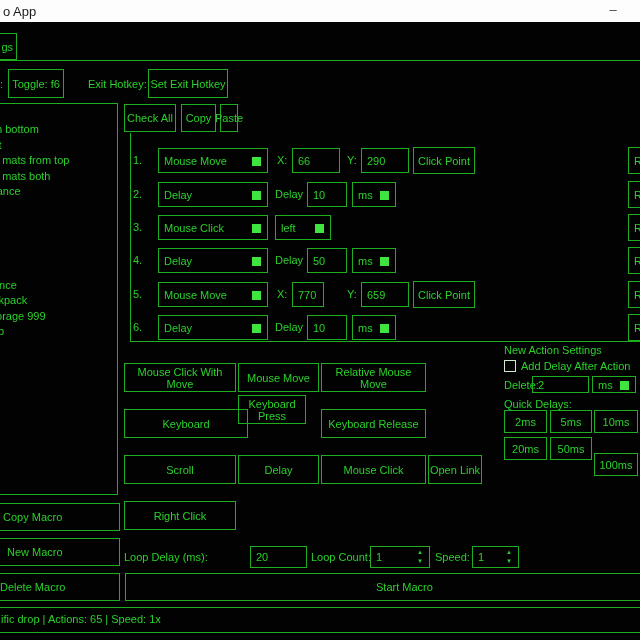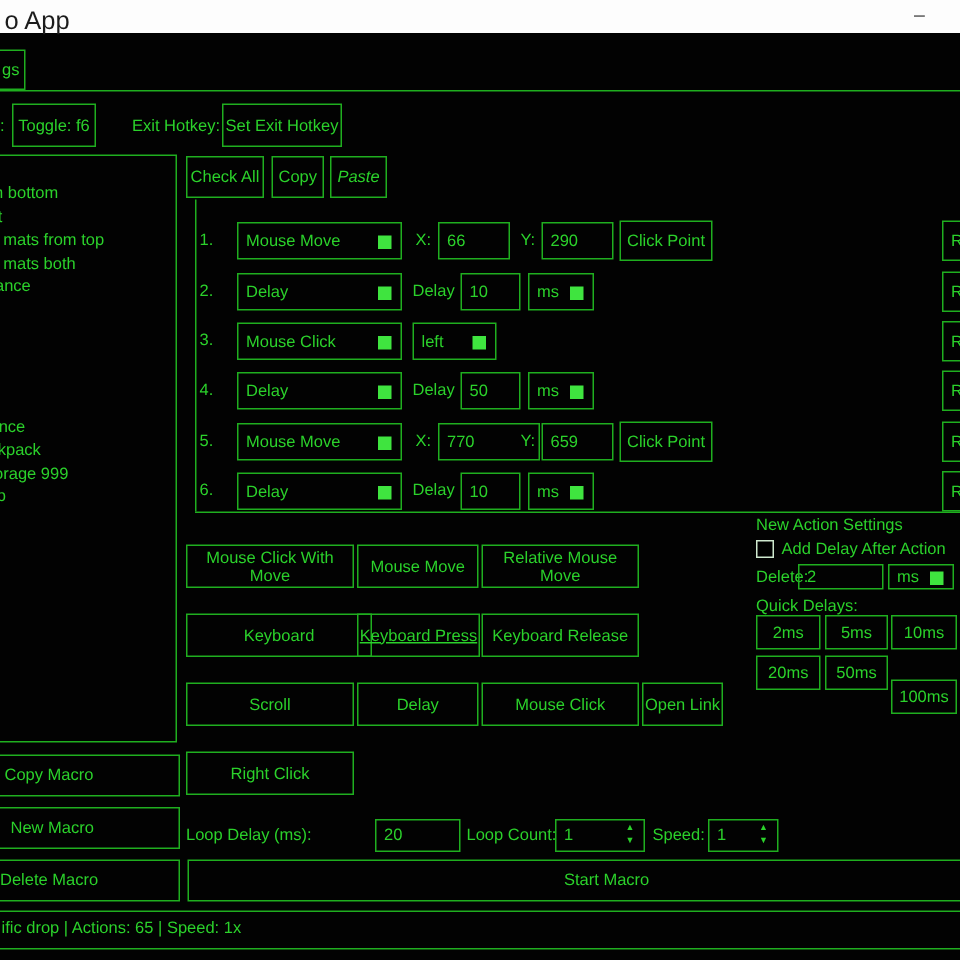--- a/index.html
+++ b/index.html
@@ -4,21 +4,21 @@
 <style>
   html,body{margin:0;padding:0;background:#000;}
   #app{
     position:relative;width:640px;height:640px;background:#020202;
     overflow:hidden;font-family:"Liberation Sans",sans-serif;
     color:#2bd12b;font-size:11px;
   }
   .abs{position:absolute;}
   
   .titlebar{left:0;top:0;width:640px;height:22px;background:#fdfdfd;color:#1c1c1c;}
-  .titlebar .title{position:absolute;left:3px;top:4px;font-size:17px;}
+  .titlebar .title{position:absolute;left:3px;top:4px;font-size:13px;}
   .titlebar .minbtn{position:absolute;left:598px;top:0px;width:30px;height:22px;
     text-align:center;line-height:20px;color:#444;font-size:13px;cursor:default;}
   
   .gbox,.gbtn{border:1px solid #1fae1f;background:transparent;color:#2bd12b;
     box-sizing:border-box;position:absolute;font-size:11px;}
   .gbtn{display:flex;align-items:center;justify-content:center;text-align:center;}
   .gbtn.left{justify-content:flex-start;}
   .ginput{border:1px solid #1fae1f;box-sizing:border-box;position:absolute;
     display:flex;align-items:center;padding-left:5px;color:#2bd12b;}
   .glabel{position:absolute;white-space:nowrap;color:#2bd12b;}
@@ -68,21 +68,21 @@
     <div class="sideitem" style="top:81px;">rance</div>
 
     <div class="sideitem" style="top:175px;">ance</div>
     <div class="sideitem" style="top:190px;">ckpack</div>
     <div class="sideitem" style="top:206px;">torage 999</div>
     <div class="sideitem" style="top:221px;">lip</div>
   </div>
 
   <div class="gbtn" style="left:124px;top:104px;width:52px;height:28px;">Check All</div>
   <div class="gbtn" style="left:181px;top:104px;width:35px;height:28px;">Copy</div>
-  <div class="gbtn" style="left:220px;top:104px;width:38px;height:28px;font-style:italic;">Paste</div>
+  <div class="gbtn" style="left:220px;top:104px;width:18px;height:28px;">Paste</div>
 
   <div class="vline" style="left:130px;top:133px;height:208px;"></div>
   <div class="hline" style="left:130px;top:341px;width:510px;"></div>
 
   <div class="abs" style="left:0;top:148px;width:640px;height:26px;">
     <span class="glabel" style="left:133px;top:6px;">1.</span>
     <div class="gdrop" style="left:158px;top:0;width:110px;height:25px;">
       <span>Mouse Move</span>
       <span class="sq"></span>
     </div>
@@ -137,21 +137,21 @@
     <div class="gbtn left" style="left:628px;top:-1px;width:30px;height:27px;padding-left:5px;">R</div>
   </div>
 
   <div class="abs" style="left:0;top:282px;width:640px;height:26px;">
     <span class="glabel" style="left:133px;top:6px;">5.</span>
     <div class="gdrop" style="left:158px;top:0;width:110px;height:25px;">
       <span>Mouse Move</span>
       <span class="sq"></span>
     </div>
     <span class="glabel" style="left:277px;top:6px;">X:</span>
-    <div class="ginput" style="left:292px;top:0;width:68px;height:25px;">770</div>
+    <div class="ginput" style="left:292px;top:0;width:32px;height:25px;">770</div>
     <span class="glabel" style="left:347px;top:6px;">Y:</span>
     <div class="ginput" style="left:361px;top:0;width:48px;height:25px;">659</div>
     <div class="gbtn" style="left:413px;top:-1px;width:62px;height:27px;">Click Point</div>
     <div class="gbtn left" style="left:628px;top:-1px;width:30px;height:27px;padding-left:5px;">R</div>
   </div>
 
   <div class="abs" style="left:0;top:315px;width:640px;height:26px;">
     <span class="glabel" style="left:133px;top:6px;">6.</span>
     <div class="gdrop" style="left:158px;top:0;width:110px;height:25px;">
       <span>Delay</span>
@@ -164,21 +164,21 @@
       <span class="sq"></span>
     </div>
     <div class="gbtn left" style="left:628px;top:-1px;width:30px;height:27px;padding-left:5px;">R</div>
   </div>
 
   <div class="gbtn" style="left:124px;top:363px;width:112px;height:29px;">Mouse Click With Move</div>
   <div class="gbtn" style="left:238px;top:363px;width:81px;height:29px;">Mouse Move</div>
   <div class="gbtn" style="left:321px;top:363px;width:105px;height:29px;">Relative Mouse Move</div>
 
   <div class="gbtn" style="left:124px;top:409px;width:124px;height:29px;">Keyboard</div>
-  <div class="gbtn" style="left:238px;top:409px;width:82px;height:29px;text-decoration:underline;">Keyboard Press</div>
+  <div class="gbtn" style="left:238px;top:395px;width:68px;height:29px;">Keyboard Press</div>
   <div class="gbtn" style="left:321px;top:409px;width:105px;height:29px;">Keyboard Release</div>
 
   <div class="gbtn" style="left:124px;top:455px;width:112px;height:29px;">Scroll</div>
   <div class="gbtn" style="left:238px;top:455px;width:81px;height:29px;">Delay</div>
   <div class="gbtn" style="left:321px;top:455px;width:105px;height:29px;">Mouse Click</div>
   <div class="gbtn" style="left:428px;top:455px;width:54px;height:29px;">Open Link</div>
 
   <div class="gbtn" style="left:124px;top:501px;width:112px;height:29px;">Right Click</div>
 
   <span class="glabel" style="left:504px;top:344px;">New Action Settings</span>

